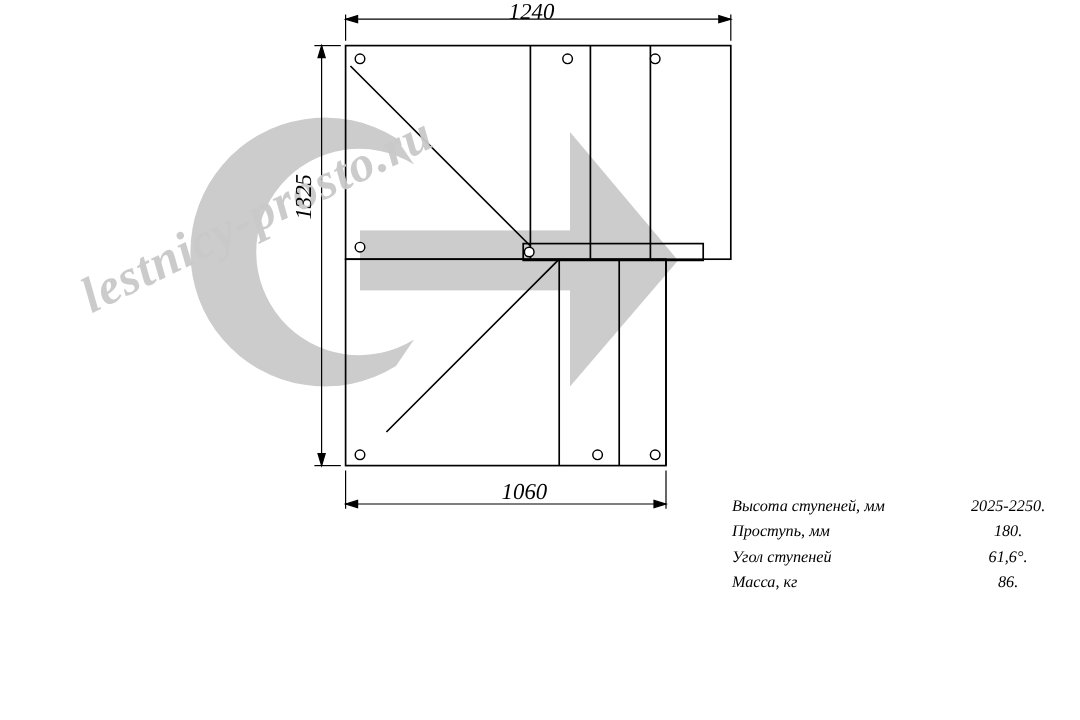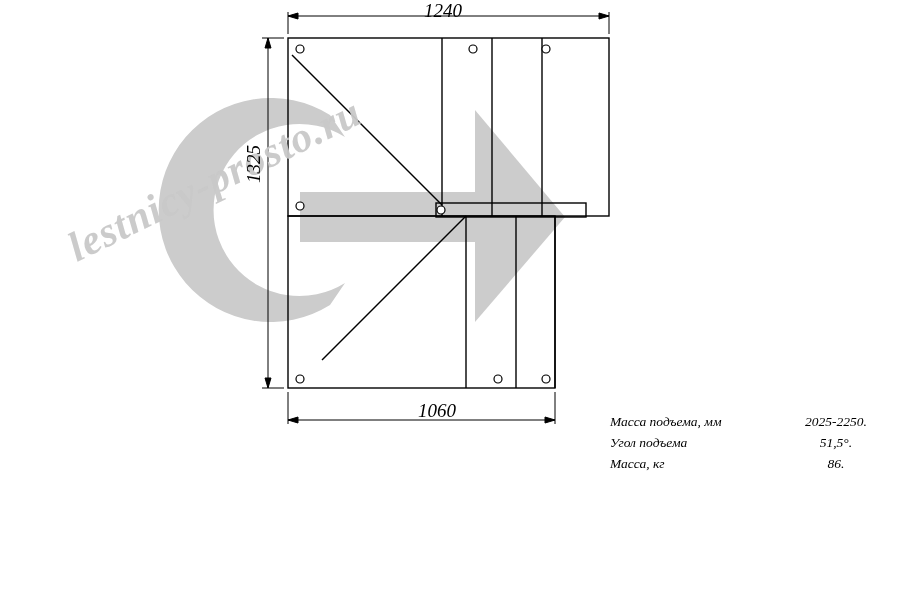--- a/index.html
+++ b/index.html
@@ -161,26 +161,30 @@
   <div class="wm" id="wm-text">lestnicy-prosto.ru</div>
 
   <div class="dim-label" id="dim-top-label">1240</div>
   <div class="dim-label" id="dim-bottom-label">1060</div>
   <div class="dim-label" id="dim-left-label">1325</div>
 
   <div id="spec-table">
     <table>
       <tbody>
         <tr>
-          <td>Масса подъема, мм</td>
+          <td>Высота ступеней, мм</td>
           <td class="val">2025-2250.</td>
         </tr>
         <tr>
-          <td>Угол подъема</td>
-          <td class="val">51,5°.</td>
+          <td>Проступь, мм</td>
+          <td class="val">180.</td>
+        </tr>
+        <tr>
+          <td>Угол ступеней</td>
+          <td class="val">61,6°.</td>
         </tr>
         <tr>
           <td>Масса, кг</td>
           <td class="val">86.</td>
         </tr>
       </tbody>
     </table>
   </div>
 
 </div>

